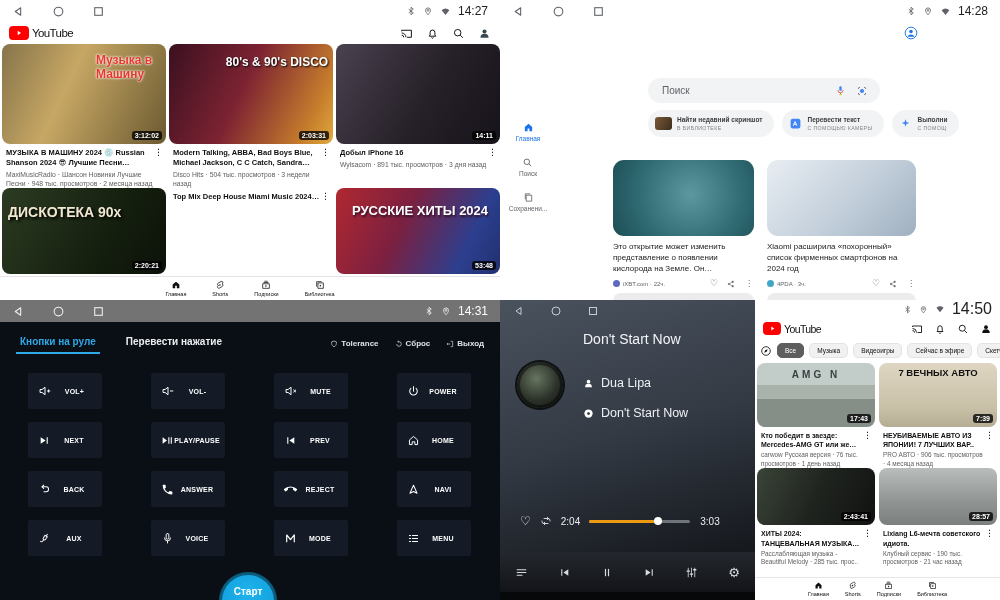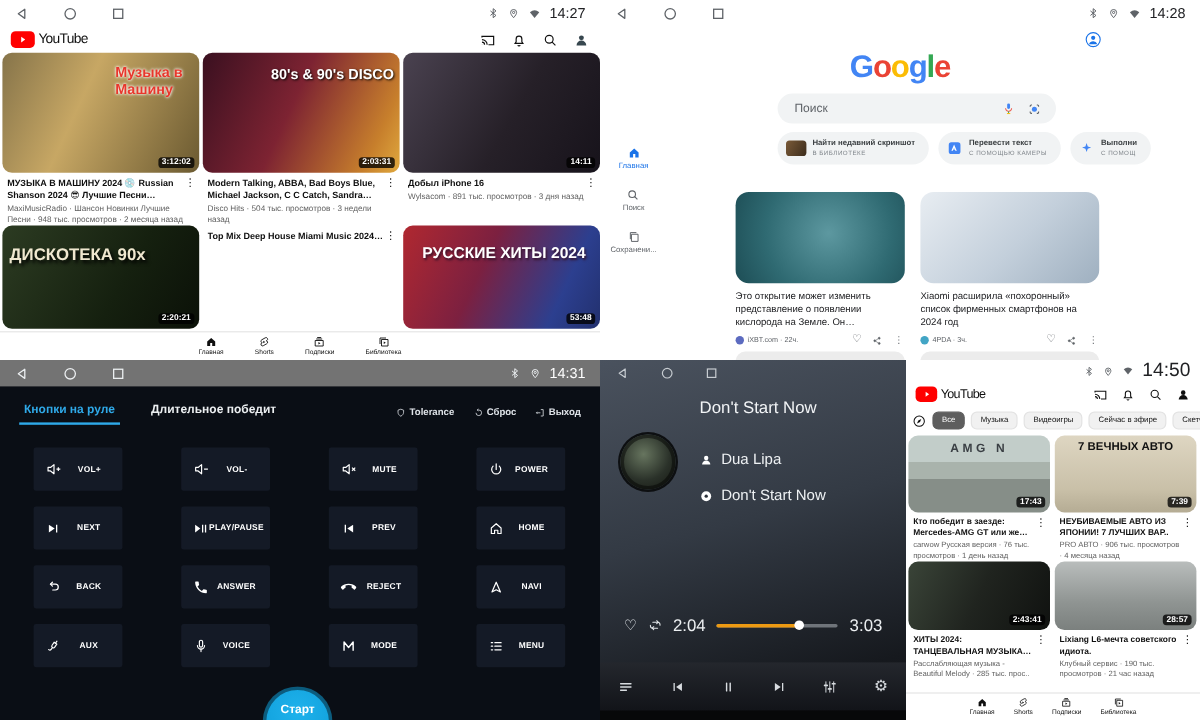--- a/index.html
+++ b/index.html
@@ -91,21 +91,21 @@
   .rgrid{position:absolute;left:28px;top:73px;display:grid;grid-template-columns:repeat(4,74px);gap:13px 49px}
   .rbtn{height:36px;background:#141a26;border-radius:2px;display:flex;align-items:center;padding:0 5px 0 10px;color:#fff}
   .rbtn .lb{flex:1;text-align:center;font-size:7px;font-weight:700;letter-spacing:.2px}
   .fab{position:absolute;left:219px;top:272px;width:58px;height:58px;border-radius:50%;background:radial-gradient(circle at 50% 35%,#1fb2ec,#0d9cd8);border:3px solid rgba(8,52,72,.65);box-sizing:border-box;display:flex;justify-content:center;color:#fff;font-weight:700;font-size:10px;padding-top:11px}
   
   .pnav{position:absolute;left:13px;top:5px;display:flex;gap:25px;color:#c7ccd1}
   .album{position:absolute;left:17px;top:62px;width:46px;height:46px;border-radius:50%;background:radial-gradient(circle at 42% 36%,#67755f,#2a3129 55%,#12150f);box-shadow:0 0 0 2px #0d0f11, inset 0 0 0 3px rgba(0,0,0,.45)}
   .pl-title{position:absolute;left:83px;top:31px;font-size:14px;color:#f2f4f6}
   .pl-row{position:absolute;left:83px;display:flex;align-items:center;gap:7px;color:#eef1f3;font-size:12.5px}
   .prow{position:absolute;left:0;right:0;top:212px;height:18px;display:flex;align-items:center;padding-left:20px;box-sizing:border-box;color:#e3e7ea}
-  .ptime{font-size:14px;color:#eceff1}
+  .ptime{font-size:10px;color:#eceff1}
   .track{position:relative;width:101px;height:3px;background:#6f747a;border-radius:2px;margin:0 10px 0 9px}
   .fill{position:absolute;left:0;top:0;bottom:0;background:#ed9a12;border-radius:2px}
   .knob{position:absolute;top:50%;width:8px;height:8px;border-radius:50%;background:#fff;transform:translate(-50%,-50%)}
   .ctrl{position:absolute;left:0;right:0;top:252px;height:40px;background:linear-gradient(#24272d,#121419);display:flex;align-items:center;justify-content:space-between;padding:0 15px;color:#d8dce0}
   .pbase{position:absolute;left:0;right:0;top:292px;bottom:0;background:#070809}
   .gear{font-size:13px;line-height:1;font-family:"DejaVu Sans",sans-serif}
   
   .chips{position:absolute;left:5px;top:43px;right:0;display:flex;gap:5px;align-items:center}
   .chip{font-size:6.5px;color:#0f0f0f;background:#f1f1f1;border:1px solid #e3e3e3;border-radius:5px;padding:3px 7px;white-space:nowrap;flex:none}
   .chip.sel{background:#5e5e5e;color:#fff;border-color:#5e5e5e}
@@ -372,23 +372,20 @@
     <span class="ritem">
       <span class="ic" style="width:11px;height:11px">
           <svg viewBox="0 0 24 24" fill="none" stroke="currentColor" stroke-width="1.8">
             <path d="M7 7h12v13H7z"></path>
             <path d="M5 16V4h11"></path>
           </svg>
         </span>
       <span>Сохранени...</span>
     </span>
   </div>
-  <div class="glogo">
-    <span style="color:#4285F4">G</span><span style="color:#EA4335">o</span><span style="color:#FBBC05">o</span><span style="color:#4285F4">g</span><span style="color:#34A853">l</span><span style="color:#EA4335">e</span>
-  </div>
   <div class="gsearch">
     <span class="ghint">Поиск</span>
     <span class="gsi">
       <span class="ic" style="width:11px;height:11px">
           <svg viewBox="0 0 24 24" fill="none" stroke-width="1.8">
             <rect x="9.4" y="2.6" width="5.2" height="10.2" rx="2.6" fill="#4285F4"></rect>
             <path d="M6.5 11.5a5.5 5.5 0 0011 0" stroke="#EA4335"></path>
             <path d="M12 17v3.6" stroke="#34A853"></path>
             <path d="M9 21h6" stroke="#FBBC05"></path>
           </svg>
@@ -508,21 +505,21 @@
           <svg viewBox="0 0 24 24" fill="none" stroke="currentColor" stroke-width="2">
             <path d="M12 21c-4-4.6-6-7.8-6-10.4A6 6 0 0118 10.6c0 2.6-2 5.8-6 10.4z"></path>
             <circle cx="12" cy="10.5" r="2.2"></circle>
           </svg>
         </span>
       <span class="time">14:31</span>
     </span>
   </div>
   <div class="tabbar">
     <span class="tab-a">Кнопки на руле</span>
-    <span class="tab-i">Длительное победит</span>
+    <span class="tab-i">Перевести нажатие</span>
     <span class="tact">
       <span class="ta">
         <span class="ic" style="width:8px;height:8px">
             <svg viewBox="0 0 24 24" fill="none" stroke="currentColor" stroke-width="2">
               <path d="M12 3l7 2.5v5c0 4.5-3 8-7 10-4-2-7-5.5-7-10v-5z"></path>
             </svg>
           </span>
         <span>Tolerance</span>
       </span>
       <span class="ta">

